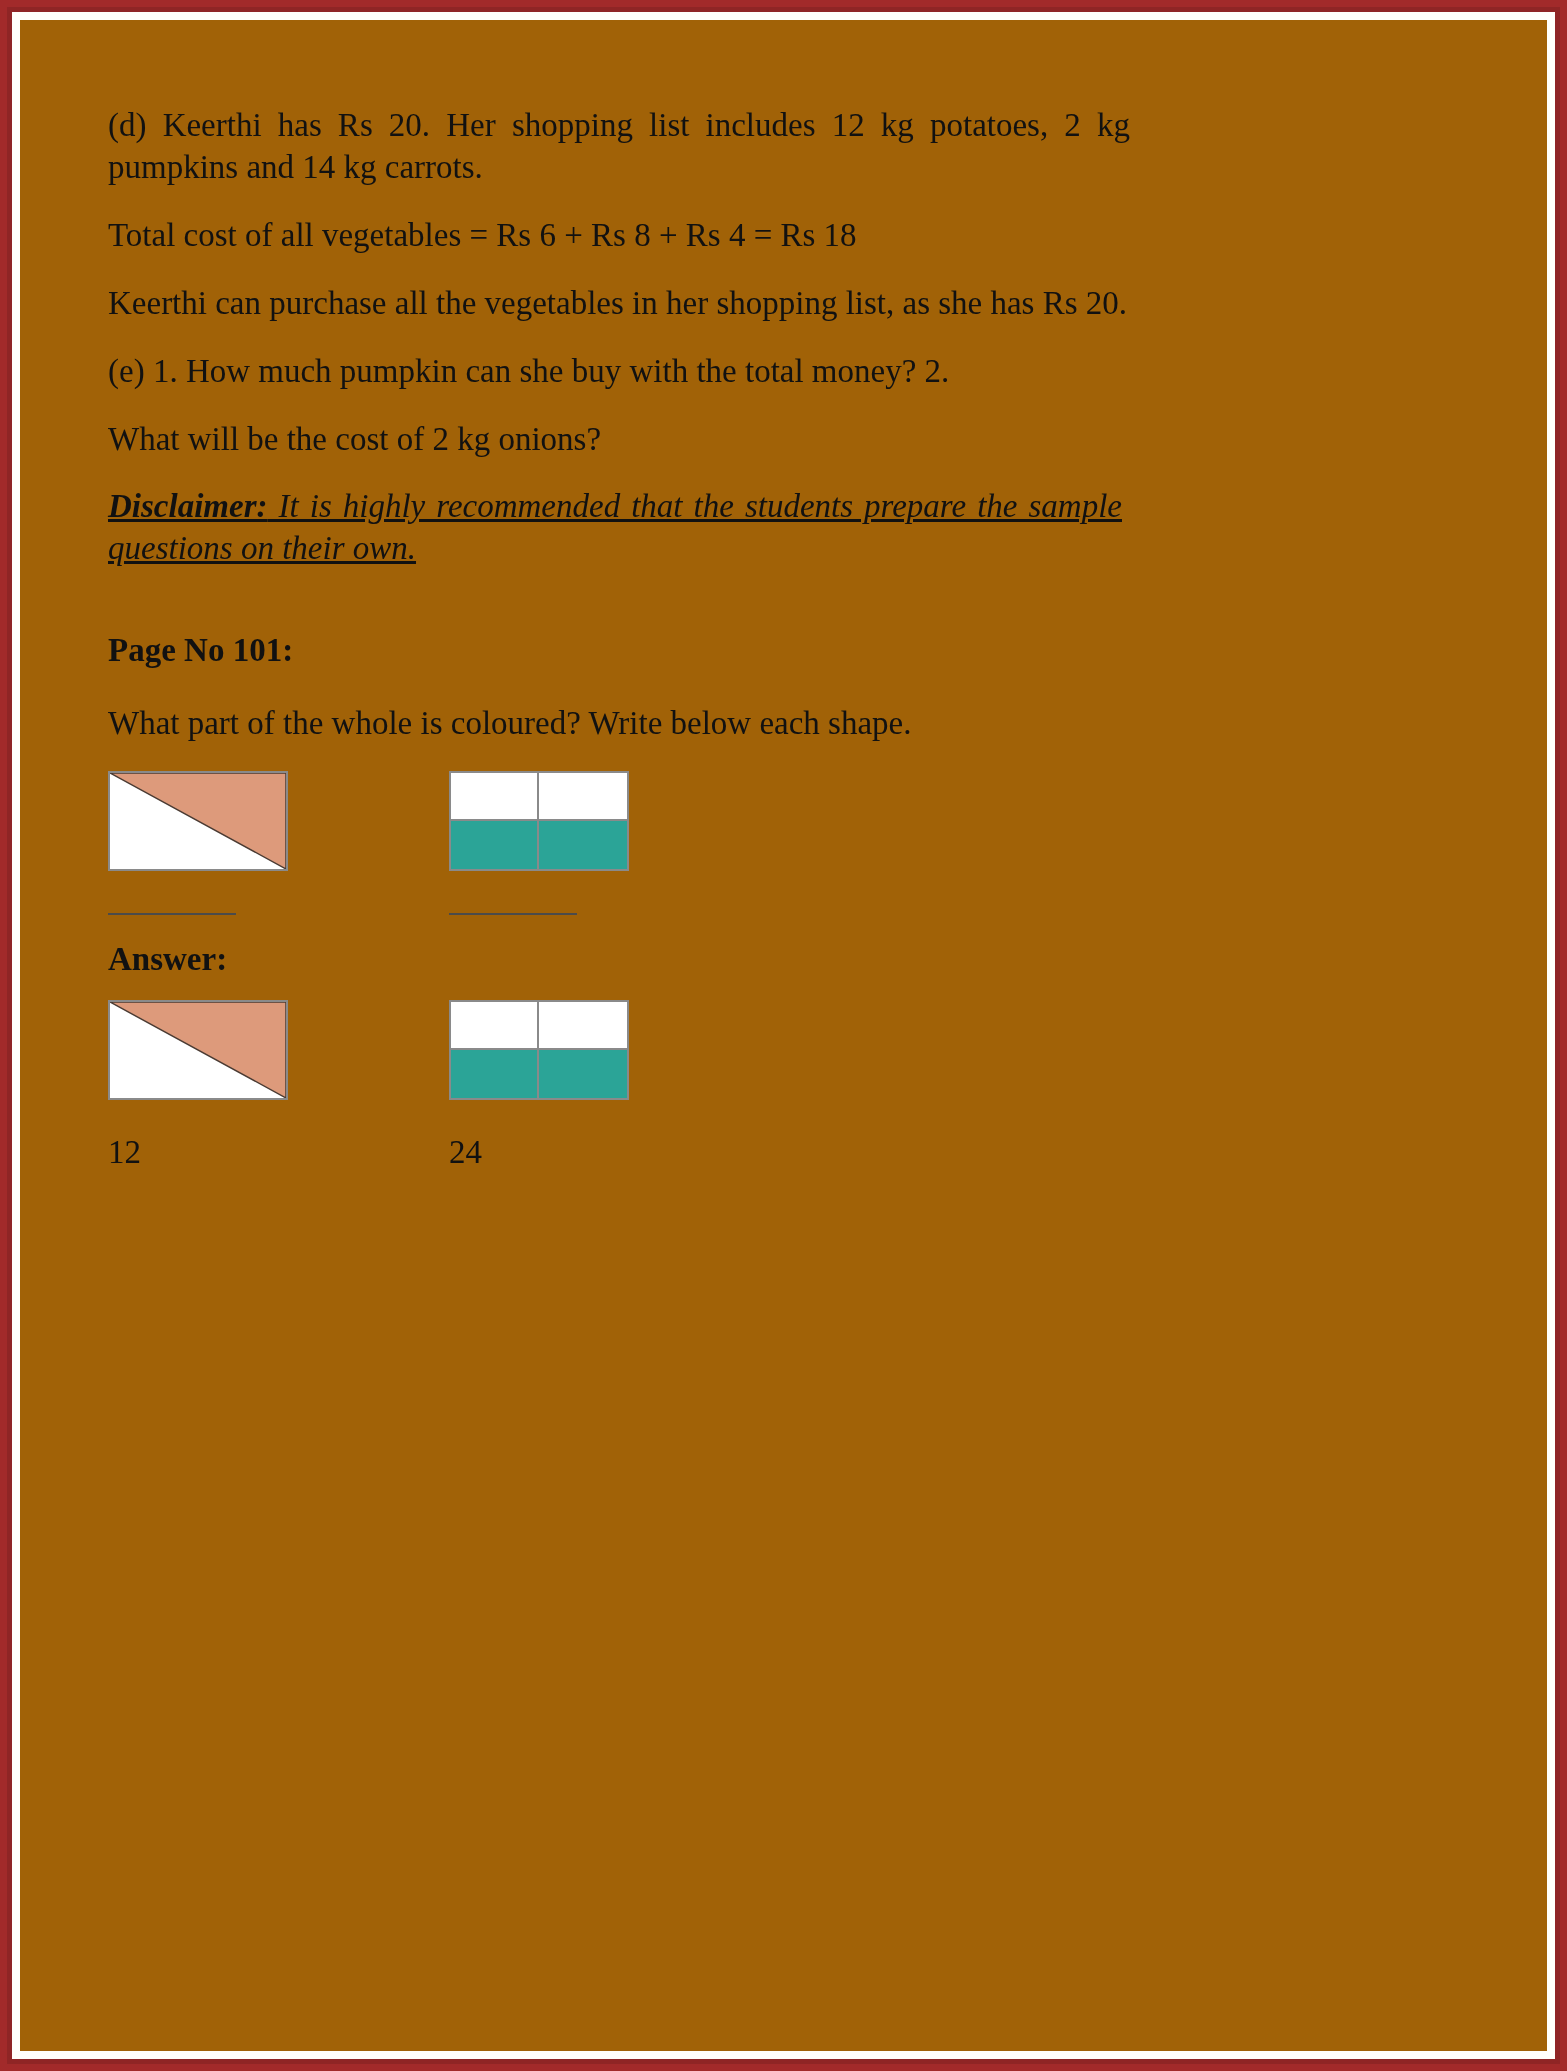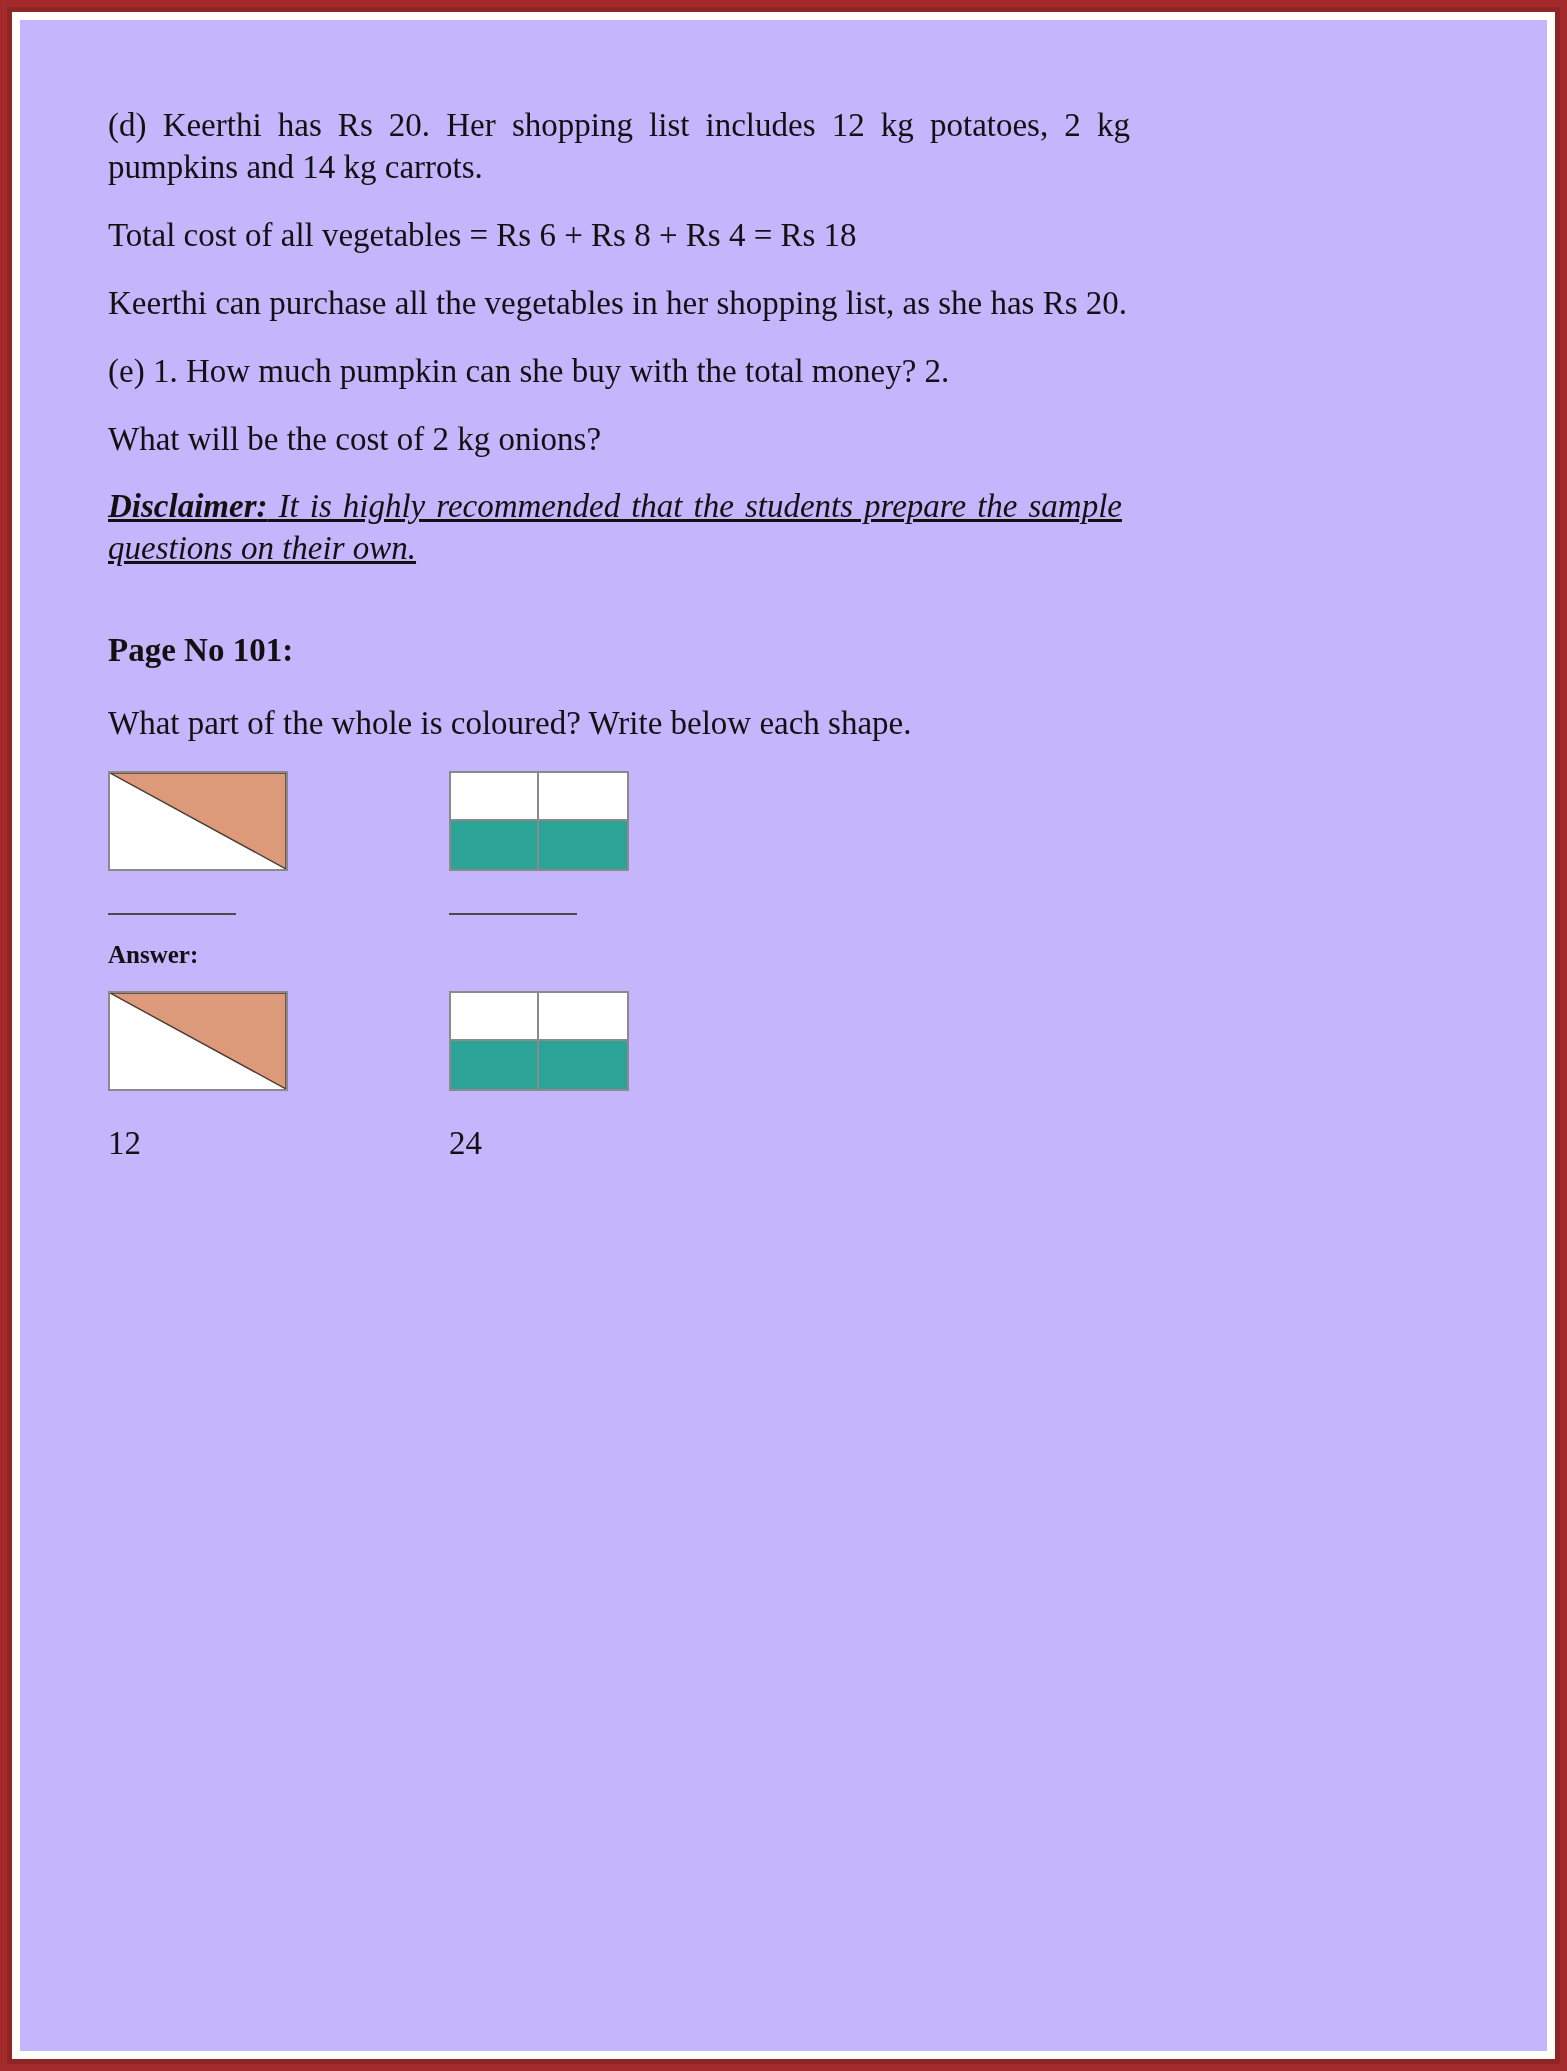--- a/index.html
+++ b/index.html
@@ -28,21 +28,21 @@
     width: 100%;
     height: 100%;
     background: #fffffb;
     border: 5px solid #8f2525;
     padding: 8px;
   }
   .page-sheet {
     box-sizing: border-box;
     width: 100%;
     height: 100%;
-    background: #c4b5fd;
+    background: #a16207;
     position: relative;
     overflow: hidden;
   }
 
   .content {
     position: absolute;
     left: 88px;
     top: 85px;
     width: 1022px;
   }
@@ -81,21 +81,21 @@
 
   h3.q-heading {
     margin: 0 0 26px 0;
     font-size: 33px;
     font-weight: bold;
     color: #111111;
   }
 
   h3.answer-heading {
     margin: 26px 0 22px 0;
-    font-size: 25px;
+    font-size: 33px;
     font-weight: bold;
     color: #111111;
   }
 
   
   .shape-row {
     display: flex;
     align-items: flex-start;
     margin: 16px 0 0 0;
   }

